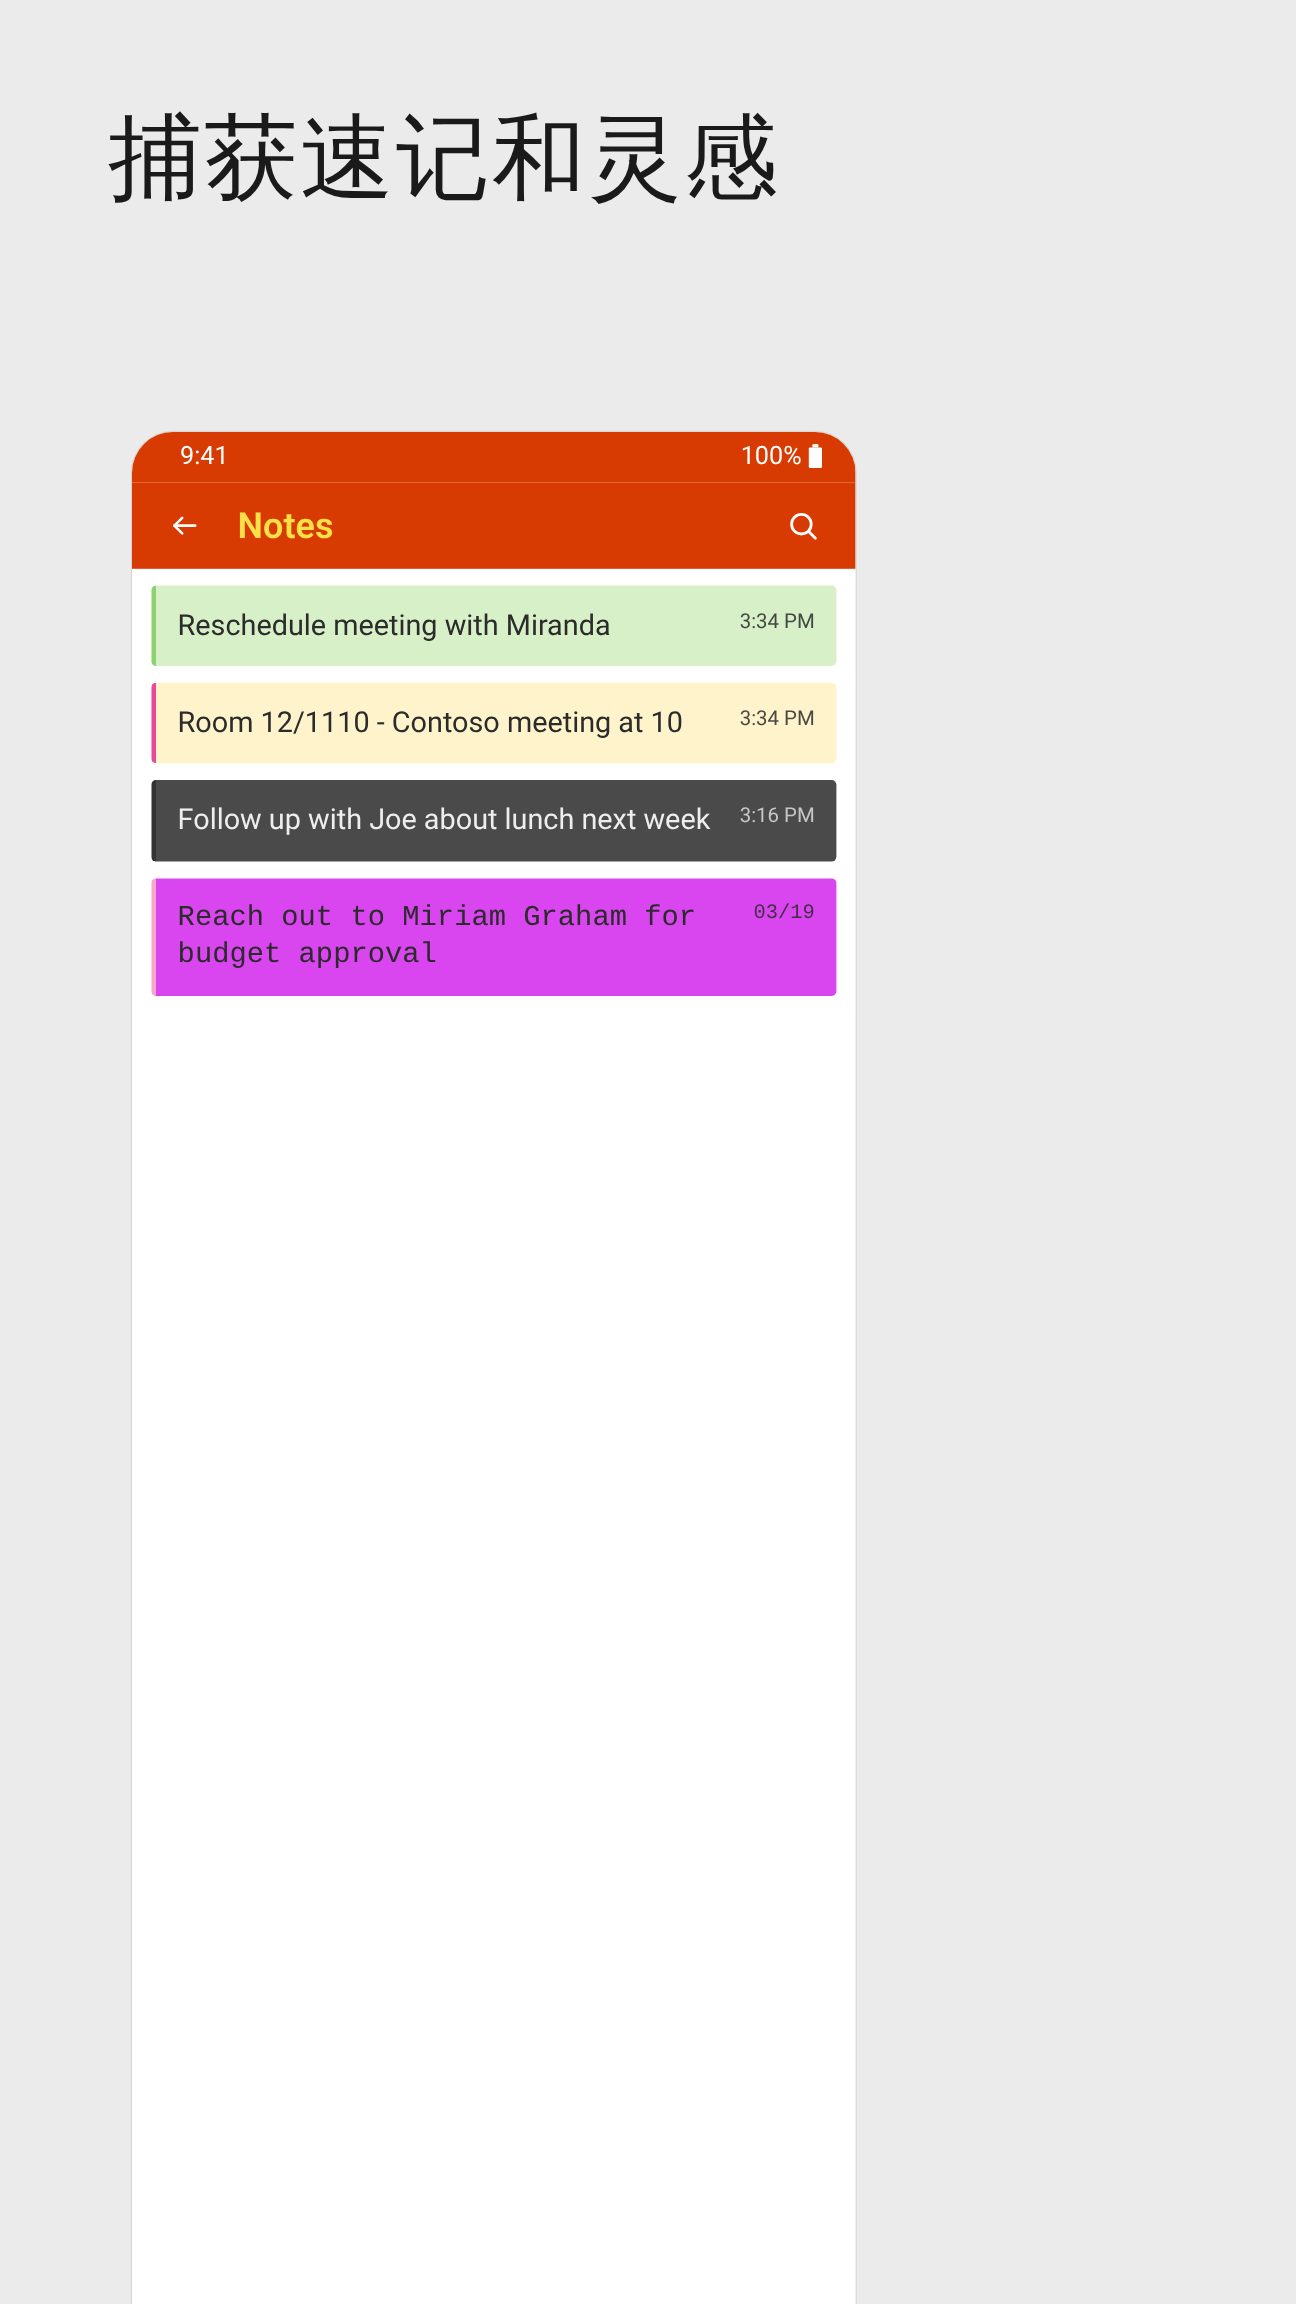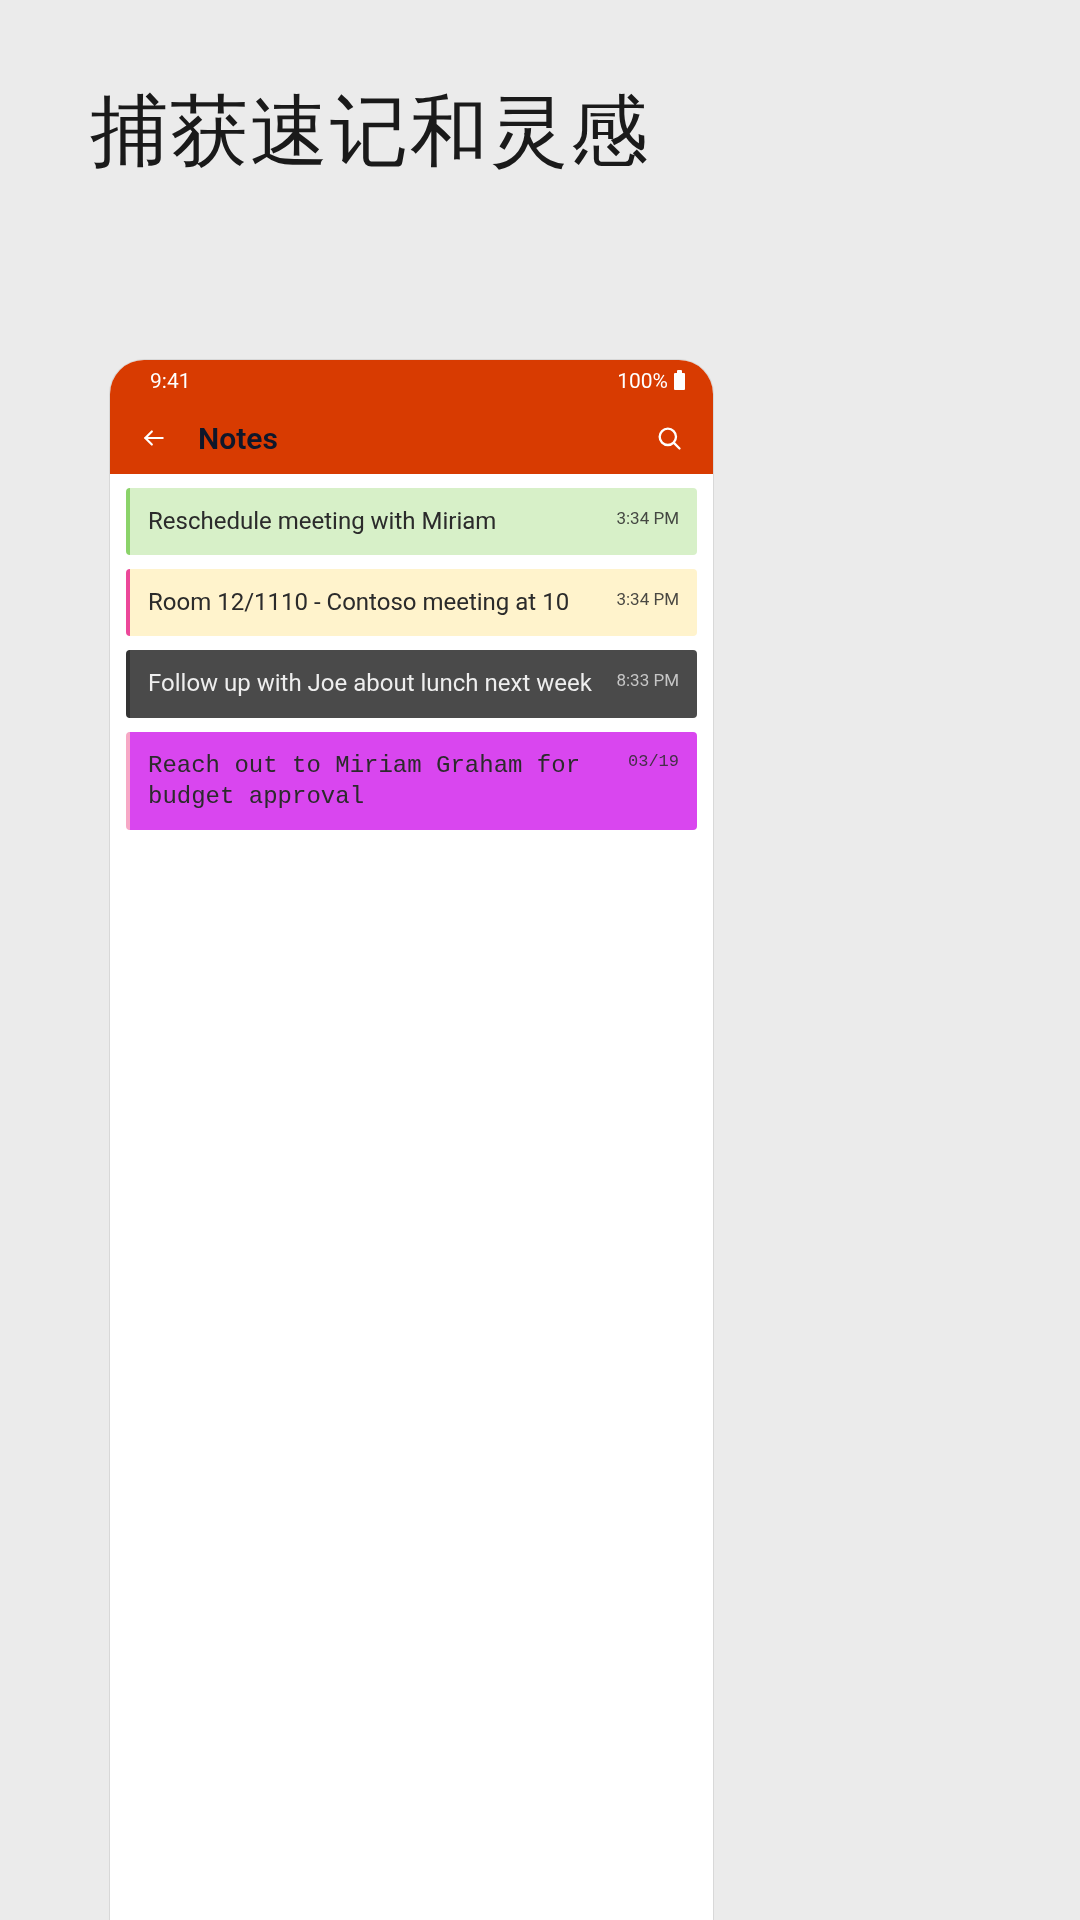--- a/index.html
+++ b/index.html
@@ -40,21 +40,21 @@
       padding: 0 28px 0 40px;
       font-size: 21px;
       font-weight: 400;
     }
     .statusbar .right { display: flex; align-items: center; gap: 6px; margin-left: 23px; }
     .battery-icon { width: 11px; height: 17px; background: #fff; border-radius: 1px; position: relative; }
     .battery-icon::before { content:""; position:absolute; top:-3px; left:3px; width:5px; height:3px; background:#fff; border-radius:1px 1px 0 0; }
     .appbar {
       height: 72px;
       background: #d83b01;
-      color: #0f172a;
+      color: #fde047;
       display: flex;
       align-items: center;
       padding: 0 24px;
     }
     .back-icon { display:flex; align-items:center; justify-content:center; width:40px; height:40px; cursor:pointer; }
     .appbar-title { font-size: 30px; font-weight: 600; margin-left: 24px; flex:1; }
     .search-icon { display:flex; align-items:center; justify-content:center; width:40px; height:40px; cursor:pointer; }
     .list { padding: 14px 16px; display:flex; flex-direction:column; gap: 14px; }
     .note-card {
       border-radius: 4px;
@@ -99,30 +99,30 @@
     <span class="search-icon">
       <svg width="28" height="28" viewBox="0 0 24 24" fill="none" stroke="#ffffff" stroke-width="2" stroke-linecap="round" stroke-linejoin="round">
           <circle cx="11" cy="11" r="7"></circle>
           <line x1="21" y1="21" x2="16.2" y2="16.2"></line>
         </svg>
     </span>
   </div>
 
   <div class="list">
     <div class="note-card green">
-      <div class="note-title">Reschedule meeting with Miriam</div>
+      <div class="note-title">Reschedule meeting with Miranda</div>
       <div class="note-time">3:34 PM</div>
     </div>
     <div class="note-card yellow">
       <div class="note-title">Room 12/1110 - Contoso meeting at 10</div>
       <div class="note-time">3:34 PM</div>
     </div>
     <div class="note-card dark">
       <div class="note-title">Follow up with Joe about lunch next week</div>
-      <div class="note-time">8:33 PM</div>
+      <div class="note-time">3:16 PM</div>
     </div>
     <div class="note-card pink">
       <div class="note-title">Reach out to Miriam Graham for budget approval</div>
       <div class="note-time">03/19</div>
     </div>
   </div>
 
 </div>
 
 </body></html>

